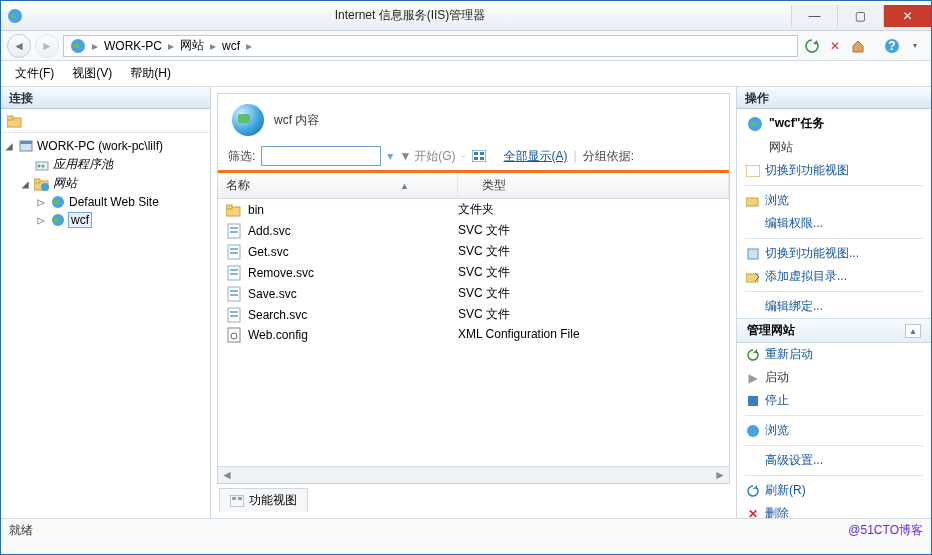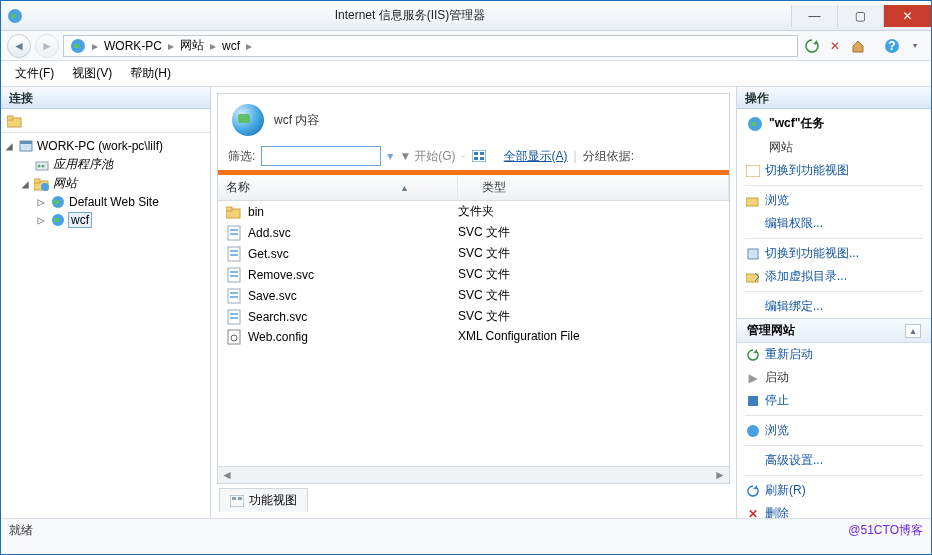--- a/index.html
+++ b/index.html
@@ -39,21 +39,21 @@
 .tree-row.selected .label { outline:1px solid #7aa7d8; background:#e8f1fb; padding:0 2px; }
 .ind1 { padding-left:16px;font-style:italic; } .ind2 { padding-left:32px; }
 
 .center { flex:1; display:flex; flex-direction:column; padding:6px; min-width:0; }
 .content-panel { flex:1; border:1px solid #cfd6dc; background:#fff; display:flex; flex-direction:column; min-height:0; }
 .content-title { display:flex; align-items:center; gap:10px; padding:10px 14px 6px; }
 .content-title h1 { font-size:12px; font-weight:normal; color:#333; }
 .globe { width:32px; height:32px; border-radius:50%; background:radial-gradient(circle at 30% 30%, #cdecff, #3fa4e0 55%, #1663a4); position:relative; }
 .globe::after { content:""; position:absolute; left:6px; top:10px; width:12px; height:9px; background:#5cc06a; border-radius:2px; }
 
-.filterbar { display:flex; align-items:center; gap:6px; padding:4px 10px; border-bottom:5px solid #f97316; color:#444; }
+.filterbar { display:flex; align-items:center; gap:6px; padding:4px 10px; border-bottom:3px solid #f97316; color:#444; }
 .filterbar input { width:120px; height:20px; border:1px solid #6ea6e0; padding:0 4px; }
 .filterbar .drop { color:#6ea6e0; }
 .filterbar .action { color:#888; display:flex; align-items:center; gap:3px; }
 .filterbar .link { color:#1355a0; text-decoration:underline; display:flex; align-items:center; gap:18px; }
 
 .listview { flex:1; overflow:auto; }
 .listhead { display:flex; background:linear-gradient(#fdfdfd,#eef1f4); border-bottom:1px solid #d6dde2;gap:16px; }
 .listhead div { padding:4px 8px; border-right:1px solid #e3e8ec; color:#333; }
 .col-name { width:240px; display:flex; align-items:center; gap:6px; }
 .col-type { flex:1; }

